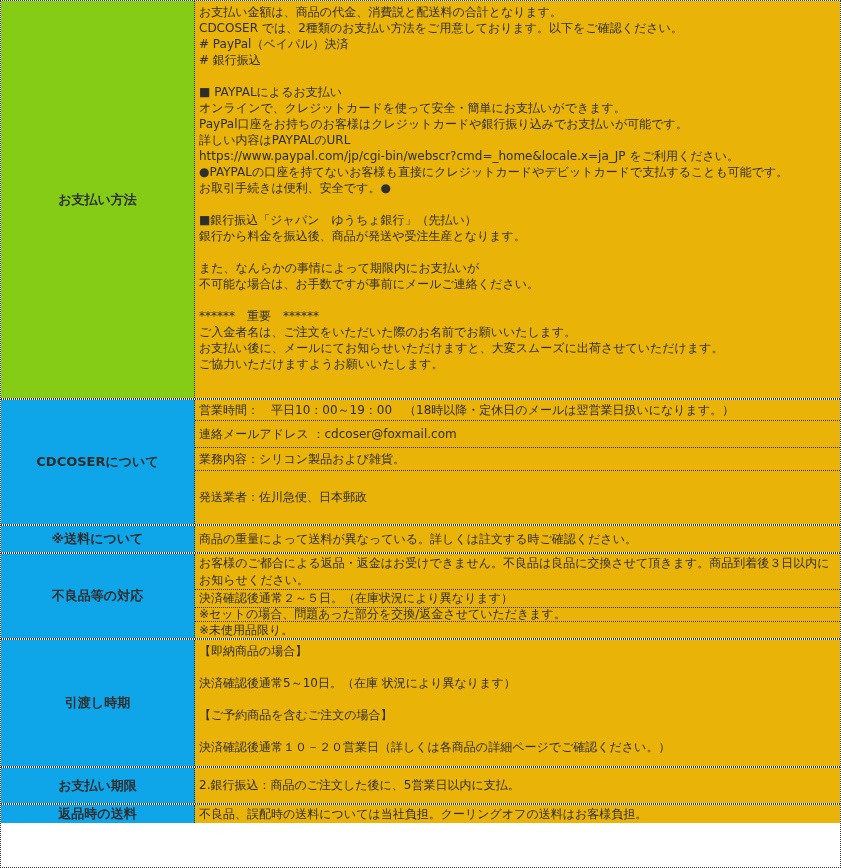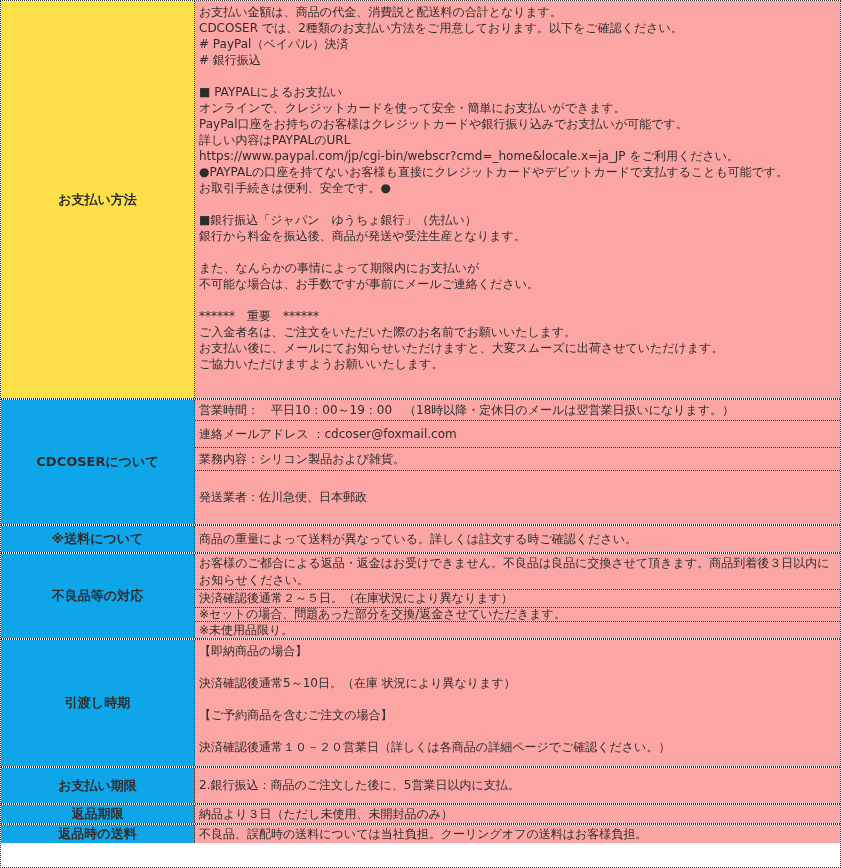--- a/index.html
+++ b/index.html
@@ -21,22 +21,22 @@
   .mrow:not(:last-child) { border-bottom: 1px dotted #333; }
   .mhead {
     width: 194px; flex: 0 0 194px;
     border-right: 1px dotted #333;
     background: #0ea5e9;
     display: flex; align-items: center; justify-content: center;
     font-weight: bold; font-size: 13px;
     text-align: center;
     padding: 0 4px;
   }
-  .mhead.white-bg { background: #fde047; }
-  .mbody { flex: 1 1 auto; display: flex; flex-direction: column; background: #fca5a5; min-width: 0; }
+  .mhead.white-bg { background: #84cc16; }
+  .mbody { flex: 1 1 auto; display: flex; flex-direction: column; background: #eab308; min-width: 0; }
   .pre {
     white-space: pre-wrap;
     line-height: 16px;
     padding: 3px 4px;
     word-break: break-all;
   }
   .sub {
     display: flex; align-items: center;
     padding: 1px 4px;
     line-height: 15px;
@@ -125,26 +125,20 @@
     </div>
   </div>
 
   <div class="mrow" style="height:37px">
     <div class="mhead">お支払い期限</div>
     <div class="mbody">
       <div class="sub fill">2.銀行振込：商品のご注文した後に、5営業日以内に支払。</div>
     </div>
   </div>
 
-  <div class="mrow" style="height:20px">
-    <div class="mhead">返品期限</div>
-    <div class="mbody">
-      <div class="sub fill">納品より３日（ただし未使用、未開封品のみ）</div>
-    </div>
-  </div>
 
   <div class="mrow" style="height:19px">
     <div class="mhead">返品時の送料</div>
     <div class="mbody">
       <div class="sub fill">不良品、誤配時の送料については当社負担。クーリングオフの送料はお客様負担。</div>
     </div>
   </div>
 
 </div>
 

